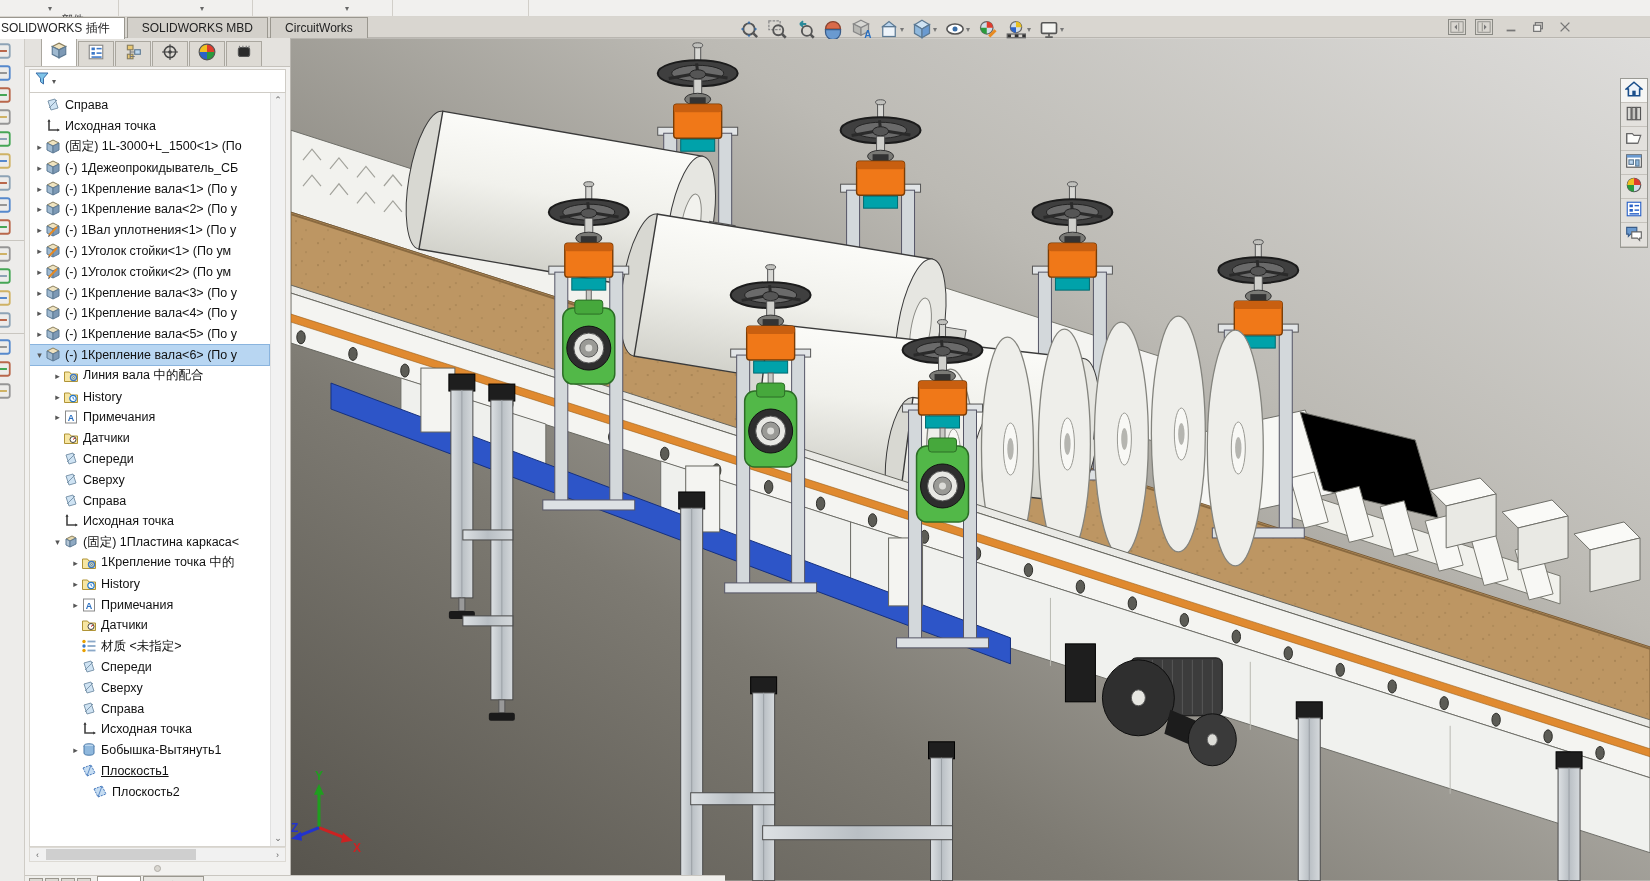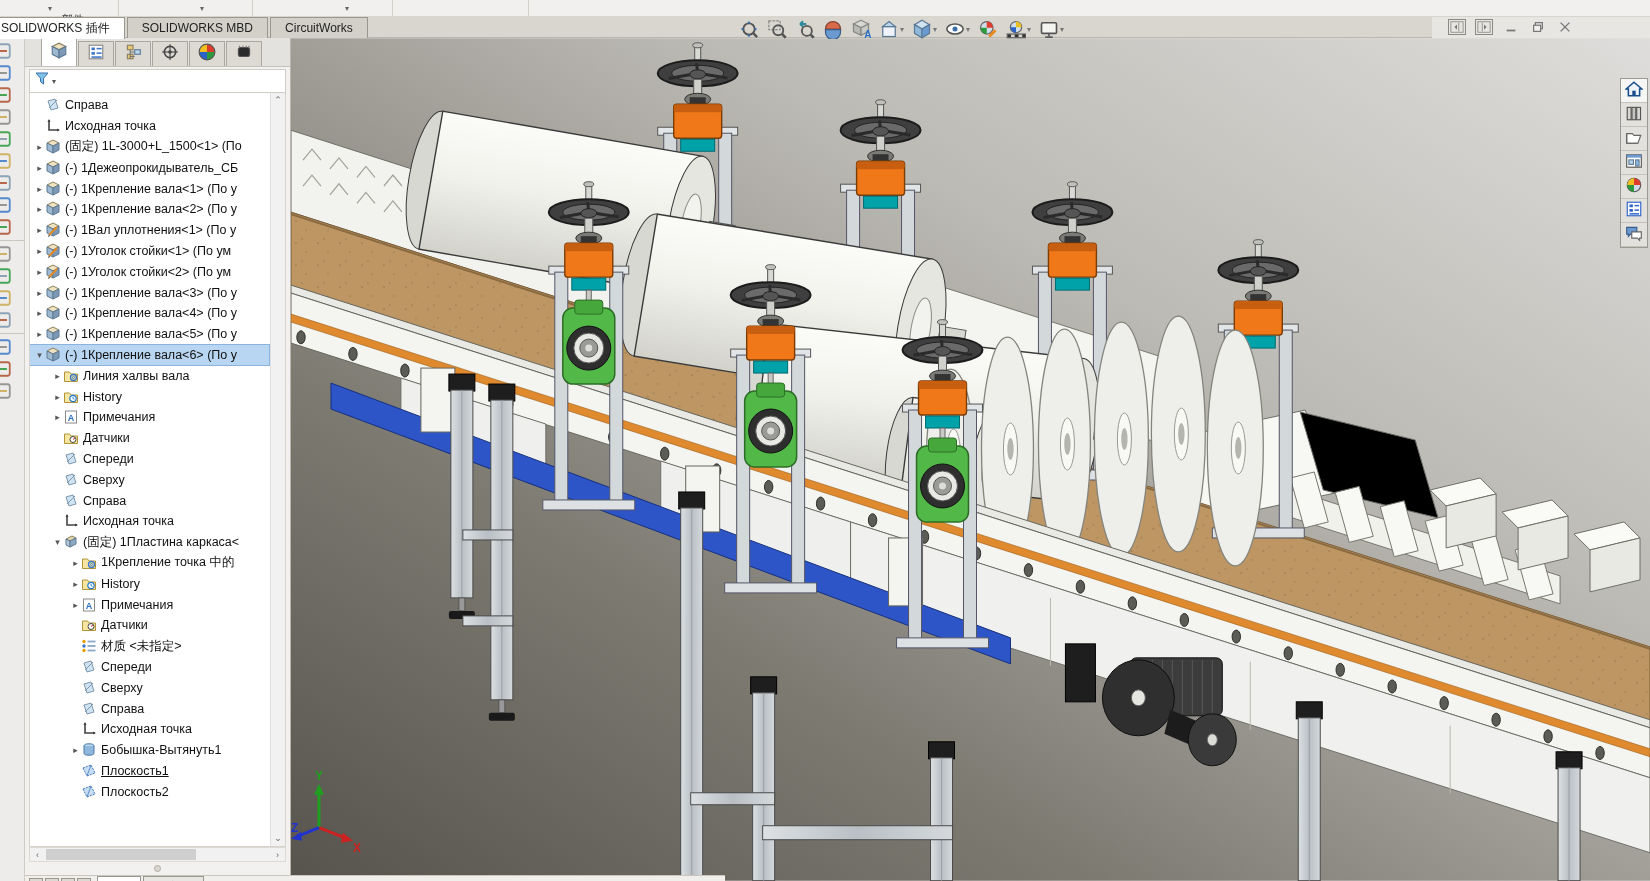--- a/index.html
+++ b/index.html
@@ -7,21 +7,21 @@
     font-family:"Liberation Sans","DejaVu Sans",sans-serif; background:#e8e6e3; }
 
   
   #top-strip { position:absolute; left:0; top:0; width:1650px; height:17px;
     background:#f1f0ee; border-bottom:1px solid #d8d5cf; }
   #top-strip .frag { position:absolute; top:12px; font-size:11px; color:#444; }
   #top-strip .caret { position:absolute; top:4px; font-size:8px; color:#666; }
   #top-strip .vsep { position:absolute; top:0; width:1px; height:16px; background:#d2cfc9; }
 
   
-  #tab-row { position:absolute; left:0; top:17px; width:1432px; height:21px;
+  #tab-row { position:absolute; left:0; top:17px; width:1650px; height:21px;
     background:#d9d6d0; border-bottom:1px solid #b9b6b0; }
   .addin-tab { position:relative; display:inline-block; height:21px; padding:0 14px;
     font-size:12px; color:#222; line-height:21px; background:#d3d0ca;
     border:1px solid #9a978f; border-bottom:none; margin-right:2px; }
   .addin-tab.active { background:#ffffff; height:22px; z-index:2; }
   #addin-tabs { position:absolute; left:-14px; top:0; white-space:nowrap; }
 
   
   #hud { position:absolute; left:737px; top:17px; height:24px; display:flex;
     align-items:center; gap:4px; z-index:5; }
@@ -492,21 +492,21 @@
             </svg></span>
           <span>(-) 1Крепление вала&lt;6&gt; (По у</span>
         </div>
         <div class="trow" style="padding-left: 22px;">
           <span class="exp">▸</span>
           <span class="tico"><svg viewBox="0 0 16 16">
               <path d="M1.5 4 h5 l1.5 2 h6.5 v7.5 h-13 Z" fill="#f7e6a2" stroke="#b09437"></path>
               <circle cx="10.5" cy="9.5" r="3" fill="none" stroke="#3c78c8" stroke-width="1.4"></circle>
               <circle cx="10.5" cy="9.5" r="1" fill="none" stroke="#3c78c8"></circle>
             </svg></span>
-          <span>Линия  халвы вала</span>
+          <span>Линия  вала 中的配合</span>
         </div>
         <div class="trow" style="padding-left: 22px;">
           <span class="exp">▸</span>
           <span class="tico"><svg viewBox="0 0 16 16">
               <path d="M1.5 4 h5 l1.5 2 h6.5 v7.5 h-13 Z" fill="#f7e6a2" stroke="#b09437"></path>
               <circle cx="10" cy="9.5" r="3.2" fill="#fff" stroke="#2277cc" stroke-width="1.2"></circle>
               <path d="M10 7.8 v1.7 l1.3 0.9" fill="none" stroke="#2277cc"></path>
             </svg></span>
           <span>History</span>
         </div>
@@ -658,21 +658,21 @@
           <span>Бобышка-Вытянуть1</span>
         </div>
         <div class="trow" style="padding-left: 40px; text-decoration: underline;">
           <span class="exp"></span>
           <span class="tico"><svg viewBox="0 0 16 16">
               <polygon points="2,5 10,2 14,10 6,13" fill="#c6ddf2" stroke="#4477bb" stroke-dasharray="2,1"></polygon>
               <line x1="6" y1="13" x2="10" y2="2" stroke="#4477bb" stroke-width="0.8"></line>
             </svg></span>
           <span>Плоскость1</span>
         </div>
-        <div class="trow" style="padding-left: 40px;">
+        <div class="trow" style="padding-left: 40px; margin-left: 11px;">
           <span class="exp"></span>
           <span class="tico"><svg viewBox="0 0 16 16">
               <polygon points="2,5 10,2 14,10 6,13" fill="#c6ddf2" stroke="#4477bb" stroke-dasharray="2,1"></polygon>
               <line x1="6" y1="13" x2="10" y2="2" stroke="#4477bb" stroke-width="0.8"></line>
             </svg></span>
           <span>Плоскость2</span>
         </div>
       </div>
     <div id="vscroll">
       <div class="arr">⌃</div>

